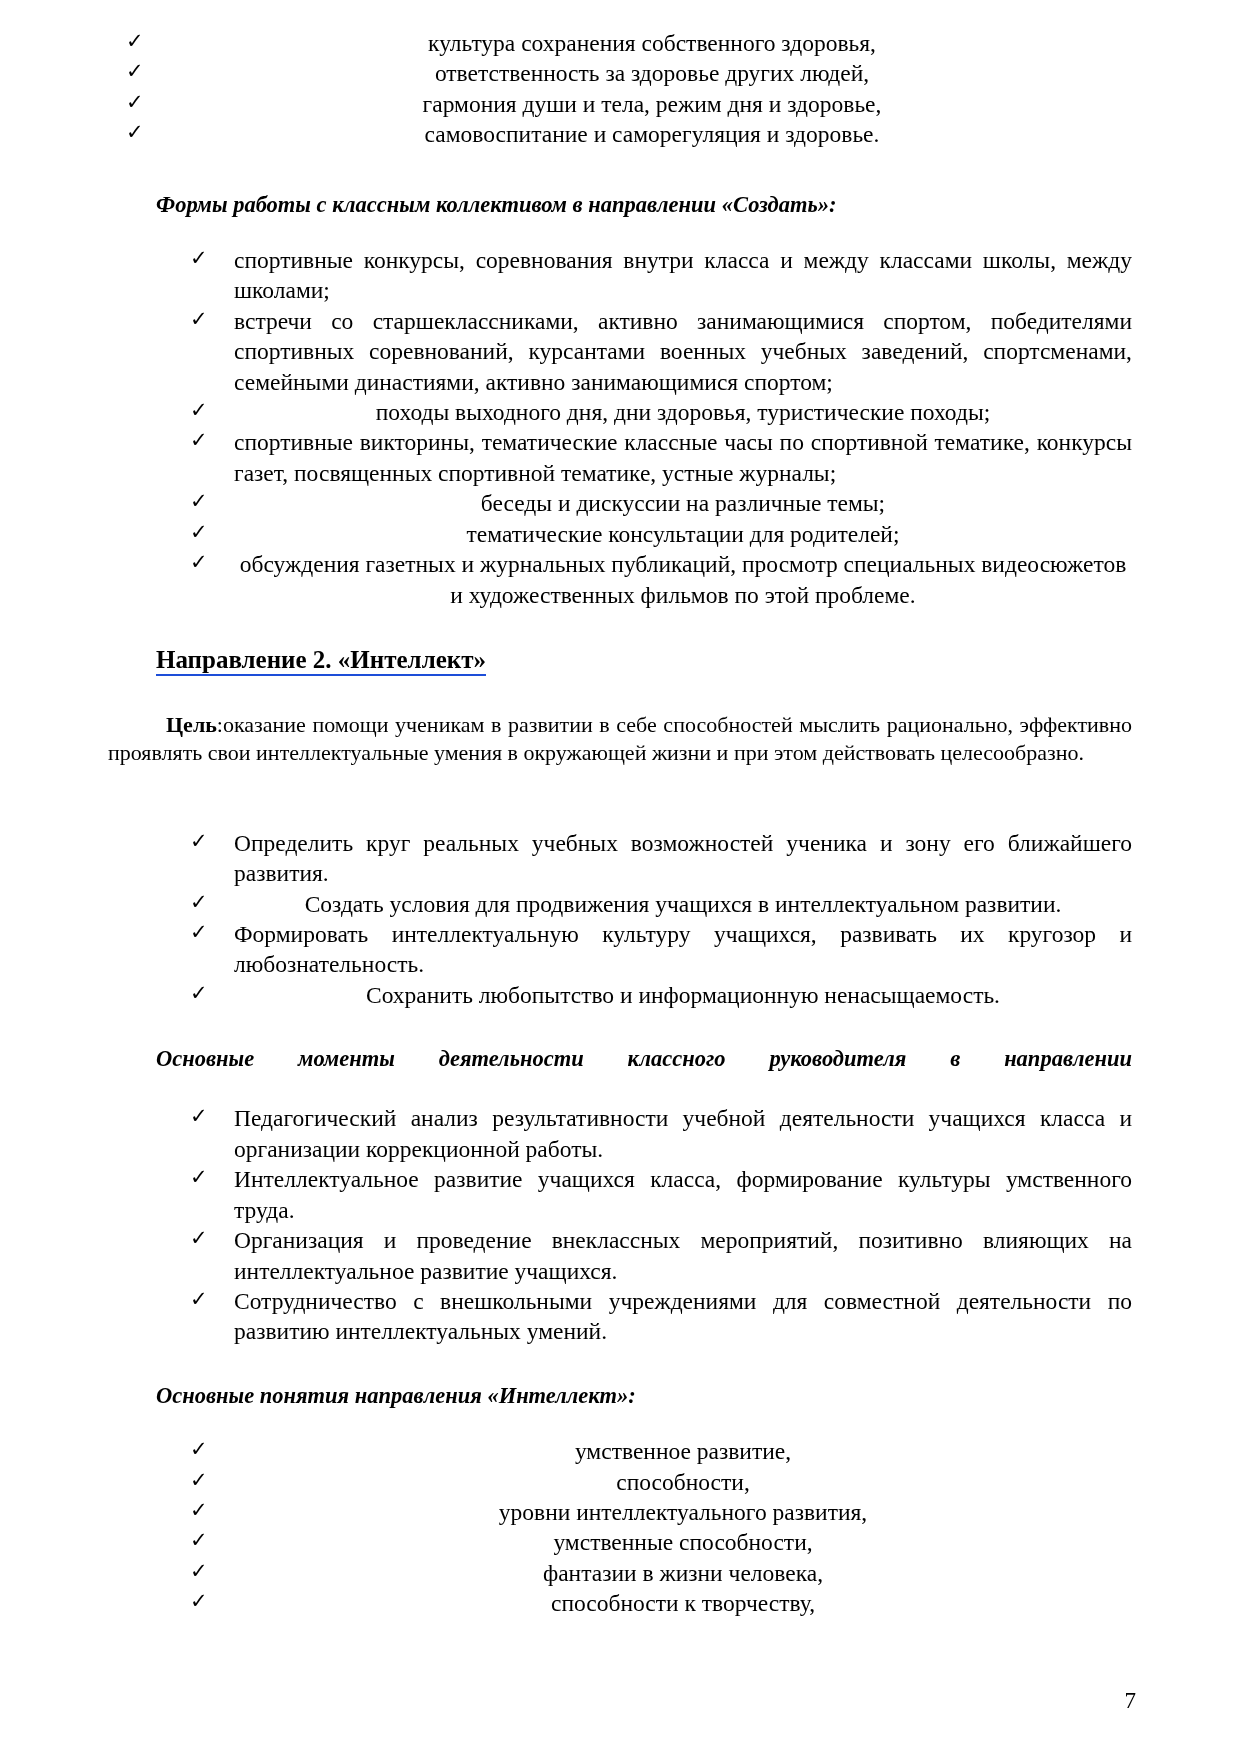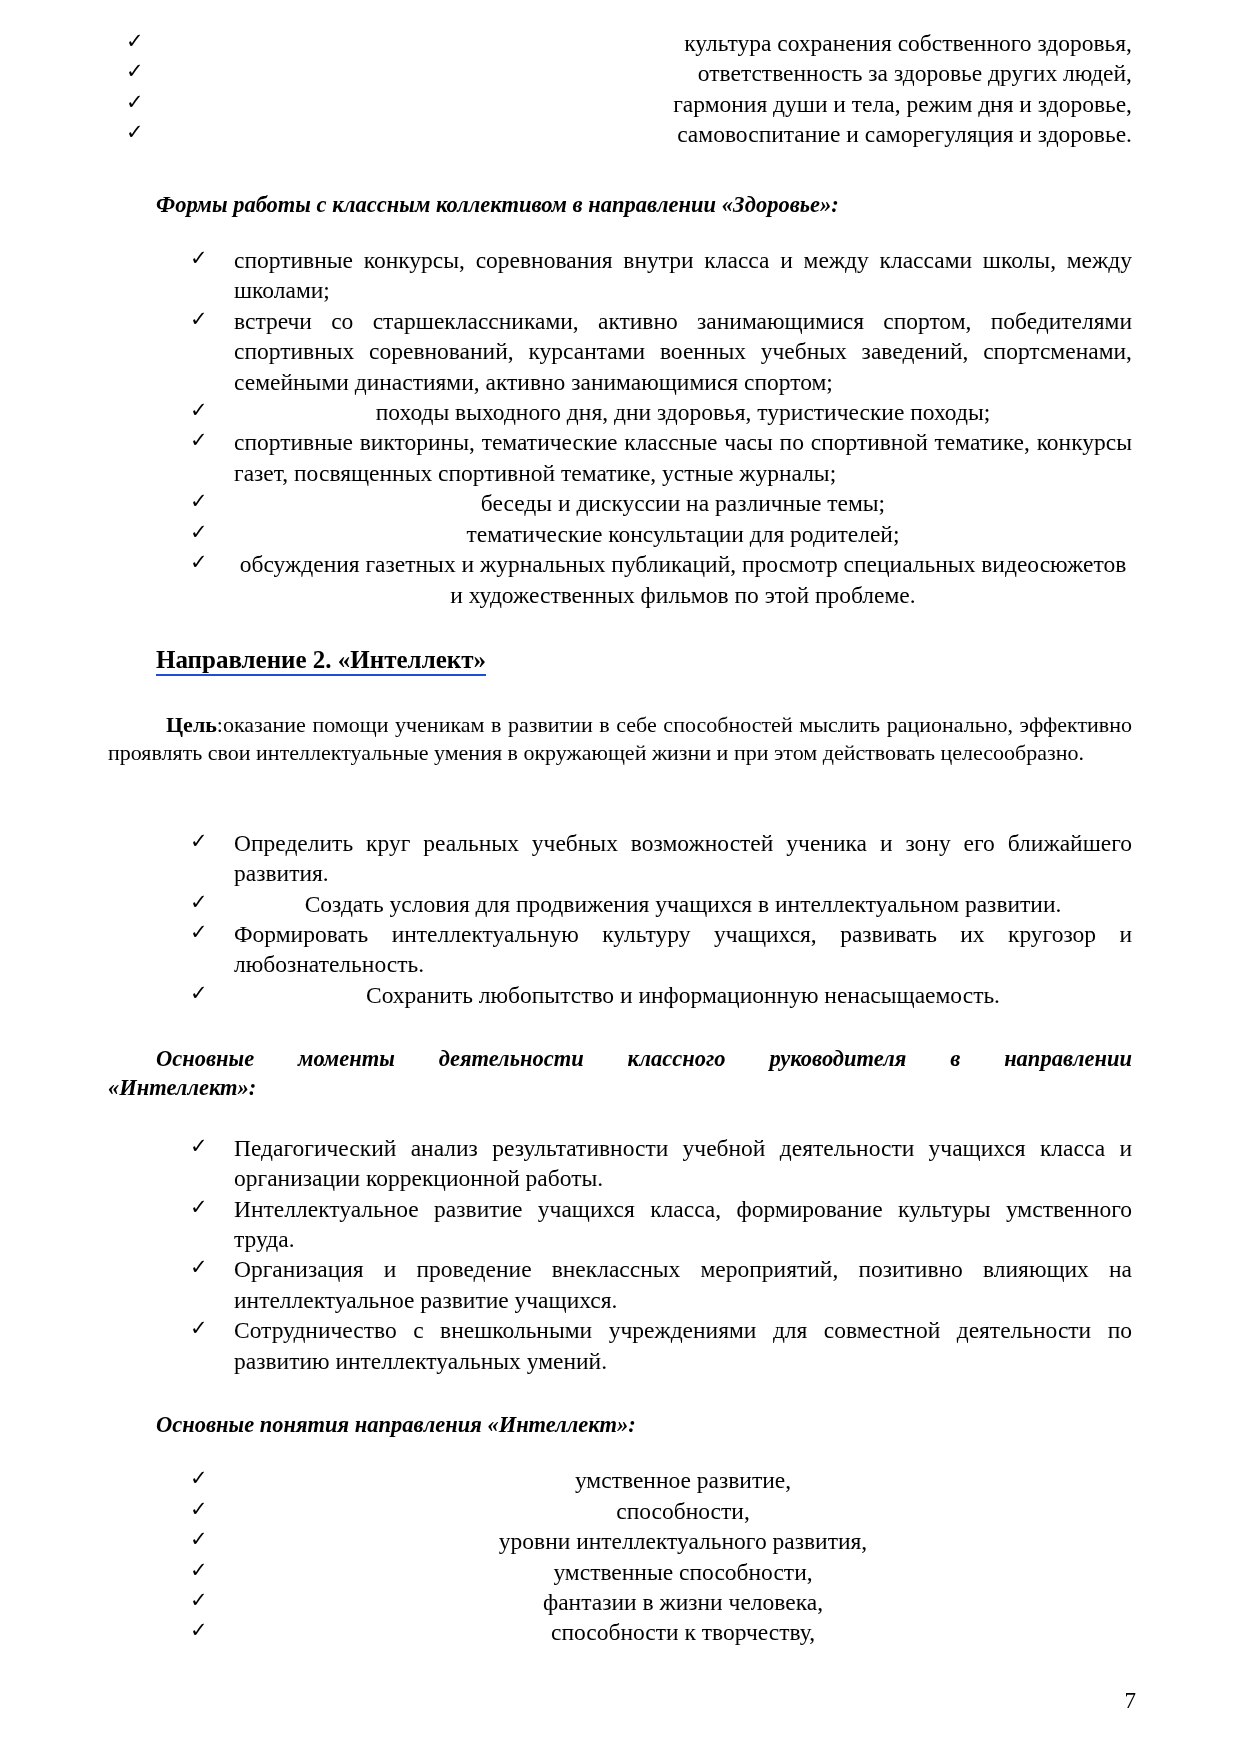--- a/index.html
+++ b/index.html
@@ -97,21 +97,21 @@
   }
   .li-text {
     display: block;
   }
 
   
   ul.list-top > li {
     padding-left: 46px;
     margin-left: 18px;
   }
-  ul.list-top .li-text { text-align: right; }
+  ul.list-top .li-text { text-align: center; }
 
   
   ul.list-main > li {
     padding-left: 44px;
     margin-left: 82px;
   }
   ul.list-main .li-text {
     text-align: justify;
     text-justify: inter-word;
   }
@@ -149,21 +149,21 @@
       <span class="li-text">гармония души и тела, режим дня и здоровье,</span>
     </li>
     <li>
       <span class="chk">✓</span>
       <span class="li-text">самовоспитание и саморегуляция и здоровье.</span>
     </li>
   </ul>
 
   <div class="sp-40"></div>
 
-  <p class="sub-heading">Формы работы с классным коллективом в направлении «Здоровье»:</p>
+  <p class="sub-heading">Формы работы с классным коллективом в направлении «Создать»:</p>
 
   <div class="sp-26"></div>
 
   <ul class="checklist list-main">
     <li>
       <span class="chk">✓</span>
       <span class="li-text">спортивные конкурсы, соревнования внутри класса и между классами школы, между школами;</span>
     </li>
     <li>
       <span class="chk">✓</span>
@@ -222,21 +222,20 @@
     <li>
       <span class="chk">✓</span>
       <span class="li-text nojustify">Сохранить любопытство и информационную ненасыщаемость.</span>
     </li>
   </ul>
 
   <div class="sp-34"></div>
 
   <p class="sub-heading two-line">
     <span class="l1">Основные   моменты   деятельности   классного   руководителя   в   направлении</span>
-    <span class="l2">«Интеллект»:</span>
   </p>
 
   <div class="sp-30"></div>
 
   <ul class="checklist list-main">
     <li>
       <span class="chk">✓</span>
       <span class="li-text">Педагогический анализ результативности учебной деятельности учащихся класса и организации коррекционной работы.</span>
     </li>
     <li>

